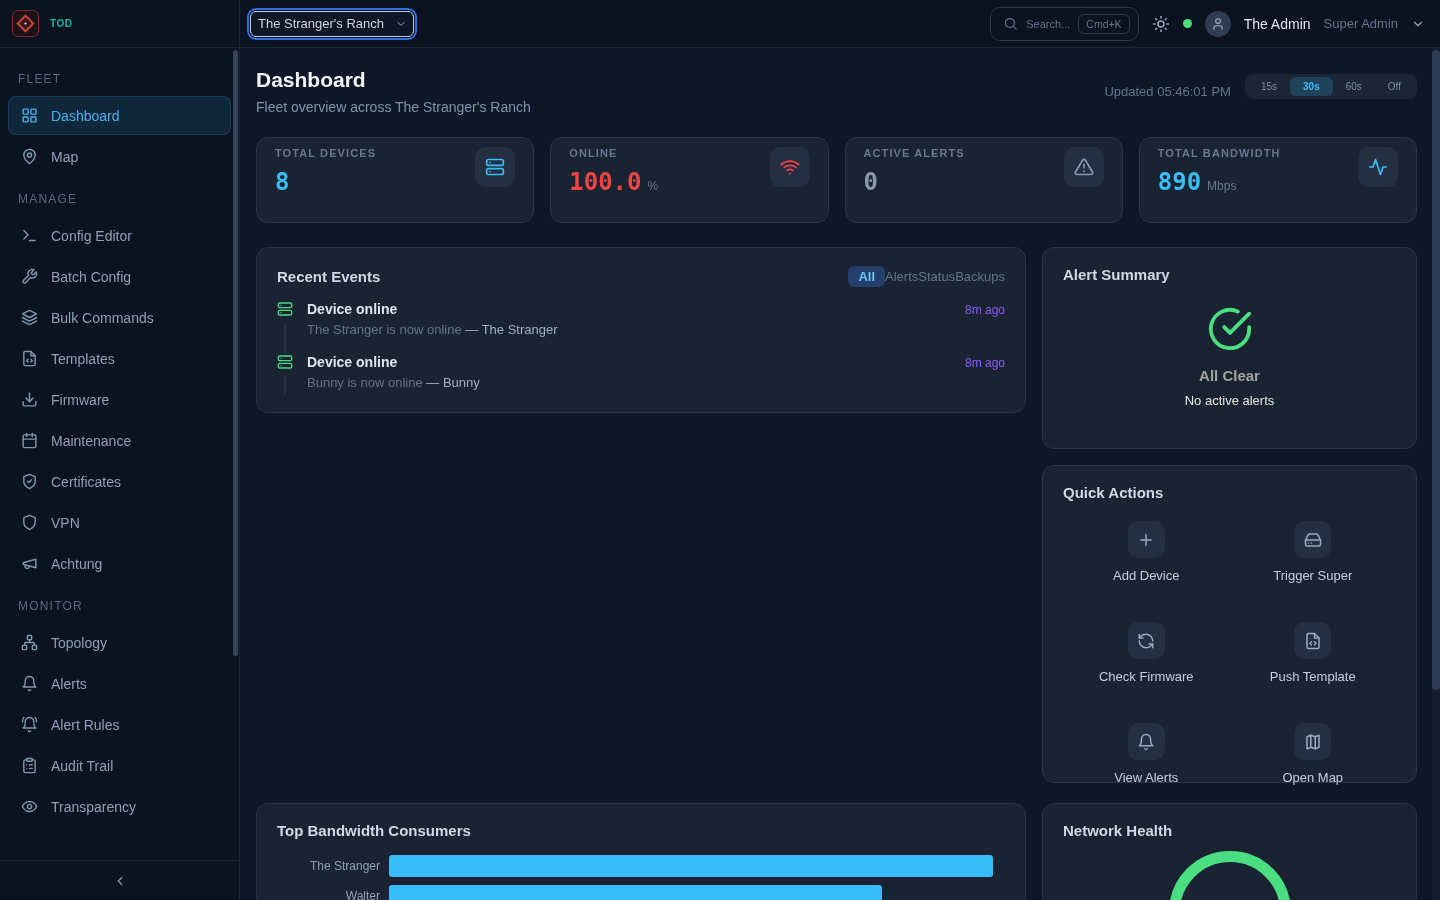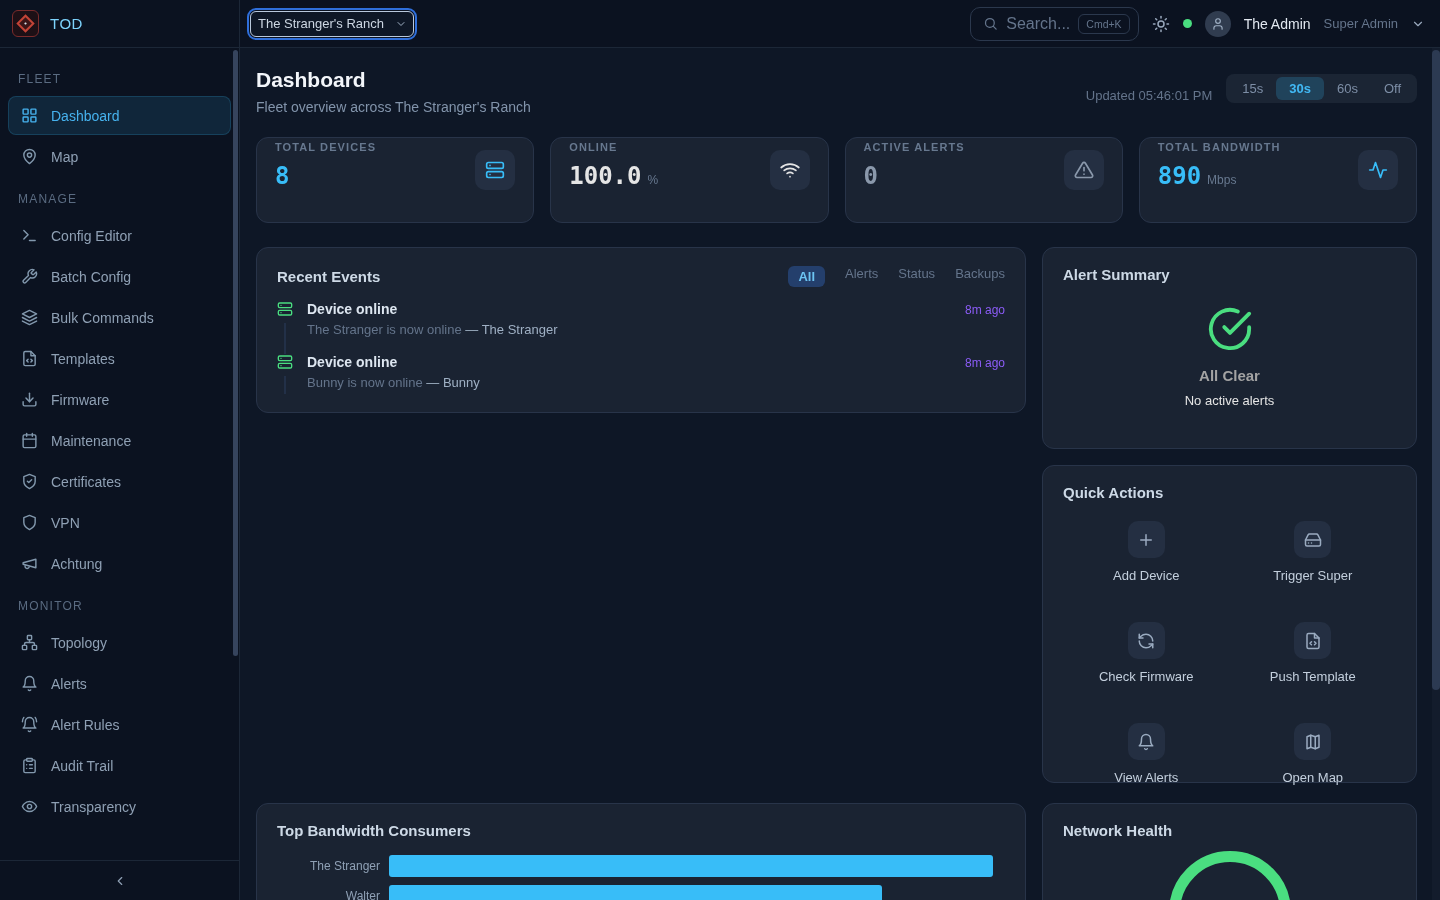--- a/index.html
+++ b/index.html
@@ -6,80 +6,80 @@
   html,body { width:1440px; height:900px; overflow:hidden; }
   body { background:#0e1726; font-family:"Liberation Sans", sans-serif; color:#cbd5e1; }
   .app { display:flex; height:900px; }
 
   
   .sidebar { width:240px; min-width:240px; background:#0b1220; border-right:1px solid #1c2737; display:flex; flex-direction:column; position:relative; }
   .logo-row { height:48px; display:flex; align-items:center; gap:11px; padding:0 12px; border-bottom:1px solid #1c2737; }
   .logo-box { width:27px; height:27px; border-radius:6px; background:#1d1016; border:1px solid #7a2b2b; position:relative; display:grid; place-items:center; }
   .logo-diamond { width:13px; height:13px; transform:rotate(45deg); border:2px solid #c24437; background:#3a1518; }
   .logo-diamond::after { content:""; position:absolute; inset:3px; background:#d7dee8; transform:rotate(0deg); clip-path:polygon(50% 0,100% 50%,50% 100%,0 50%); }
-  .brand-name { font-size:15px; font-weight:400; color:#7dd3fc; letter-spacing:.5px; }
+  .brand-name { font-size:10px; font-weight:700; color:#14b8a6; letter-spacing:.5px; }
   .nav { flex:1; padding:10px 8px; overflow:hidden; }
   .nav-section-label { font-size:12px; font-weight:400; letter-spacing:1.2px; color:#5a6b81; padding:14px 10px 8px; }
   .nav-item { display:flex; align-items:center; gap:13px; padding:10px 12px; margin:2px 0; border-radius:8px; color:#8fa0b4; font-size:14px; cursor:pointer; border:1px solid transparent; }
   .nav-item .icon { width:17px; height:17px; display:grid; place-items:center; color:#8298ad; }
   .nav-item.active { background:rgba(56,189,248,.12); border-color:rgba(56,189,248,.18); color:#46b2ee; }
   .nav-item.active .icon { color:#46b2ee; }
   .sidebar-footer { height:40px; border-top:1px solid #1c2737; display:grid; place-items:center; color:#8fa0b4; cursor:pointer; }
   .side-scroll { position:absolute; top:50px; right:1px; width:5px; height:606px; background:#36445d; border-radius:3px; }
 
   
   .right-col { flex:1; display:flex; flex-direction:column; position:relative; }
   .topbar { height:48px; min-height:48px; background:#0b1220; border-bottom:1px solid #1c2737; display:flex; align-items:center; padding:0 15px 0 10px; gap:12px; }
   .fleet-select-wrap { position:relative; }
   .fleet-select { appearance:none; -webkit-appearance:none; background:#0e1726; color:#ccd6e2; font-family:"Liberation Sans", sans-serif; font-size:13px; padding:4px 26px 5px 7px; width:164px; border:1px solid #b8c8dc; border-radius:6px; outline:2px solid #2f6fdb; outline-offset:1px; }
   .fleet-select-wrap .chev { position:absolute; right:7px; top:7px; width:12px; height:12px; color:#9fb0c4; pointer-events:none; }
   .topbar-right { margin-left:auto; display:flex; align-items:center; gap:13px; }
   .search-pill { display:flex; align-items:center; gap:8px; border:1px solid #2b384d; border-radius:10px; height:34px; padding:0 8px 0 12px; cursor:pointer; }
   .search-pill .icon { width:15px; height:15px; color:#64748b; }
-  .search-text { font-size:16px; color:#64748b; }
+  .search-text { font-size:11px; color:#64748b; }
   .kbd-badge { border:1px solid #2b384d; border-radius:6px; font-size:10.5px; color:#64748b; padding:3px 7px; }
   .sun-btn { width:18px; height:18px; color:#9aa9bd; cursor:pointer; }
   .status-dot { width:9px; height:9px; border-radius:50%; background:#4ade80; }
   .avatar { width:26px; height:26px; border-radius:50%; background:#303c4f; display:grid; place-items:center; color:#9fb0c4; }
   .avatar .icon { width:14px; height:14px; }
   .user-name { font-size:14px; color:#e2e8f0; }
   .user-role { font-size:13px; color:#64748b; }
   .user-chev { width:14px; height:14px; color:#9aa9bd; cursor:pointer; }
 
   
   .main { flex:1; padding:20px 23px 0 16px; overflow:hidden; position:relative; }
   .main-scroll-track { position:absolute; top:48px; right:0; bottom:0; width:8px; background:#131c2c; }
   .main-scroll-thumb { position:absolute; top:2px; right:0; width:8px; height:640px; background:#2c3a52; border-radius:4px; }
   .page-header { display:flex; align-items:flex-start; justify-content:space-between; }
   .page-title { font-size:21px; font-weight:700; color:#f3f6fa; }
   .page-subtitle { margin-top:7px; font-size:14px; color:#8294ab; }
   .header-right { display:flex; align-items:flex-end; gap:14px; margin-top:6px; }
   .updated-text { font-size:13px; color:#64748b; }
   .segmented { display:flex; background:#1b2534; border-radius:8px; padding:3px; }
-  .segmented .seg { font-size:13px; color:#7d8ea6; padding:4px 13px; border-radius:6px; cursor:pointer; }
+  .segmented .seg { font-size:10px; color:#7d8ea6; padding:4px 13px; border-radius:6px; cursor:pointer; }
   .segmented .seg.active { background:rgba(56,189,248,.20); color:#41b9f5; font-weight:700; }
 
   .stats-row { display:grid; grid-template-columns:repeat(4,1fr); gap:16px; margin-top:22px; }
-  .stat-card { background:#1a2332; border:1px solid #283449; border-radius:12px; padding:32px 18px; height:86px; display:flex; justify-content:space-between; align-items:flex-end; }
+  .stat-card { background:#1a2332; border:1px solid #283449; border-radius:12px; padding:9px 18px; height:86px; display:flex; justify-content:space-between; align-items:flex-start; }
   .stat-label { font-size:11px; font-weight:700; letter-spacing:1.1px; color:#67788f; }
   .stat-value-row { display:flex; align-items:baseline; gap:6px; margin-top:9px; }
   .stat-value { font-family:"DejaVu Sans Mono", monospace; font-size:24px; font-weight:700; }
   .stat-unit { font-size:12px; color:#67788f; }
   .stat-icon-box { width:40px; height:40px; border-radius:10px; background:#242f42; display:grid; place-items:center; }
   .stat-icon-box .icon { width:20px; height:20px; }
-  .c-blue { color:#38bdf8; } .c-green { color:#e5e5e5; } .c-gray { color:#8a98ab; }
+  .c-blue { color:#38bdf8; } .c-green { color:#ef4444; } .c-gray { color:#8a98ab; }
 
   .content-grid { display:grid; grid-template-columns:1fr 375px; gap:20px 16px; margin-top:24px; align-items:start; }
   .card { background:#1a2332; border:1px solid #283449; border-radius:12px; padding:18px 20px; }
   .card-title { font-size:15px; font-weight:700; color:#cdd9e6; }
 
   
   .events-card { align-self:start; }
   .events-head { display:flex; align-items:center; justify-content:space-between; margin-bottom:14px; }
-  .event-filters { display:flex; gap:20px; }
+  .event-filters { display:flex; align-items:center; }
   .filter { font-size:13px; color:#64748b; cursor:pointer; }
   .filter.active { background:rgba(59,130,246,.30); color:#6cc4f2; padding:3px 10px; border-radius:6px; font-weight:700; }
   .event { display:flex; gap:14px; }
   .event-rail { display:flex; flex-direction:column; align-items:center; width:16px; }
   .event-rail .icon { width:16px; height:16px; color:#4ade80; }
   .rail-line { flex:1; width:2px; background:#223048; margin-top:6px; min-height:16px; }
   .event-body { flex:1; padding-bottom:17px; }
   .event-top { display:flex; justify-content:space-between; align-items:baseline; }
   .event-title { font-size:14px; font-weight:700; color:#dde6f0; }
   .event-time { font-size:12px; color:#8b5cf6; }

